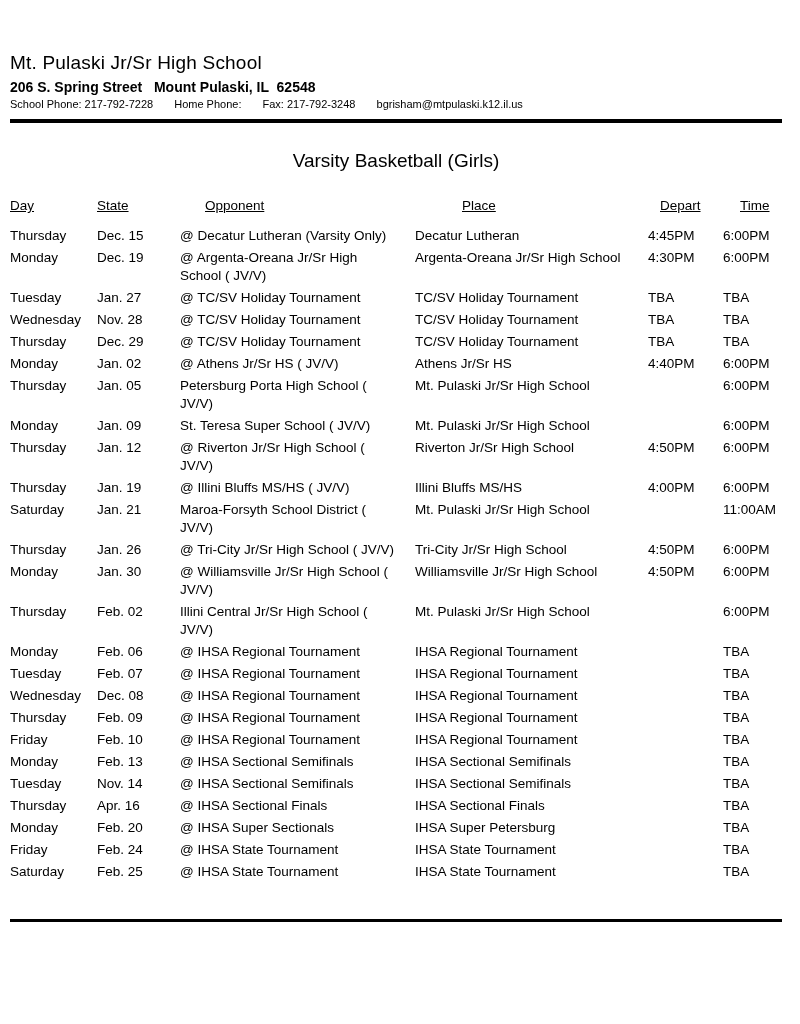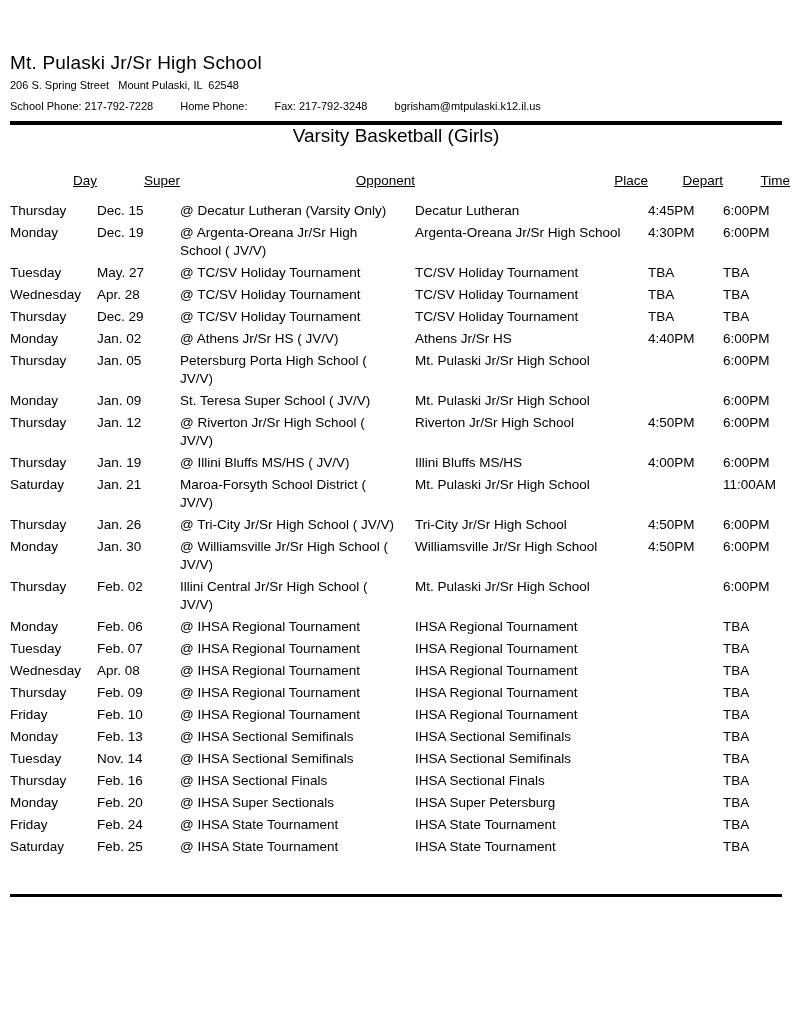--- a/index.html
+++ b/index.html
@@ -18,63 +18,64 @@
     overflow: hidden;
   }
   
   .school-name {
     font-size: 19px;
     font-weight: 400;
     margin: 0 0 5px 0;
     letter-spacing: 0.2px;
   }
   .address-line {
-    font-size: 11px;
+    font-size: 14px;
     white-space: pre;
-    margin-bottom: 9px;
+    margin-bottom: 3px;
+    font-weight: bold;
   }
   .contact-line {
     font-size: 11px;
     margin-bottom: 9px;
   }
-  .contact-line span { margin-right: 24px; white-space: pre; }
+  .contact-line span { margin-right: 18px; white-space: pre; }
   .rule {
     height: 4px;
     background: #000000;
     border: none;
     margin: 0;
   }
   .rule.bottom {
     height: 3px;
     margin-top: 34px;
   }
   
   .doc-title {
     text-align: center;
     font-size: 19px;
     line-height: 22px;
-    margin-top: 0;
+    margin-top: 27px;
     margin-bottom: 26px;
   }
   
   table.schedule {
     width: 780px;
     border-collapse: collapse;
     table-layout: fixed;
     font-size: 13.5px;
   }
   col.c-day     { width: 87px; }
   col.c-date    { width: 83px; }
   col.c-opp     { width: 235px; }
   col.c-place   { width: 233px; }
   col.c-depart  { width: 75px; }
   col.c-time    { width: 67px; }
   thead th {
     font-weight: 400;
-    text-align: right;
+    text-align: left;
     padding: 0 0 14px 0;
     vertical-align: top;
   }
   thead th .u { text-decoration: underline; }
   thead th.h-opp    { padding-left: 25px; margin-top: 48px; }
   thead th.h-place  { padding-left: 47px; }
   thead th.h-depart { padding-left: 12px; }
   thead th.h-time   { padding-left: 17px; }
   tbody td {
     vertical-align: top;
@@ -110,21 +111,21 @@
       <col class="c-day">
         <col class="c-date">
         <col class="c-opp">
       <col class="c-place">
         <col class="c-depart">
         <col class="c-time">
     </colgroup>
     <thead>
       <tr>
         <th class="h-day"><span class="u">Day</span></th>
-        <th class="h-date"><span class="u">Super</span></th>
+        <th class="h-date"><span class="u">State</span></th>
         <th class="h-opp"><span class="u">Opponent</span></th>
         <th class="h-place"><span class="u">Place</span></th>
         <th class="h-depart"><span class="u">Depart</span></th>
         <th class="h-time"><span class="u">Time</span></th>
       </tr>
     </thead>
     <tbody id="schedule-body">
         <tr>
           <td class="col-day">Thursday</td>
           <td class="col-date">Dec. 15</td>
@@ -136,29 +137,29 @@
         <tr>
           <td class="col-day">Monday</td>
           <td class="col-date">Dec. 19</td>
           <td class="col-opponent">@ Argenta-Oreana Jr/Sr High School ( JV/V)</td>
           <td class="col-place">Argenta-Oreana Jr/Sr High School</td>
           <td class="col-depart">4:30PM</td>
           <td class="col-time">6:00PM</td>
         </tr>
         <tr>
           <td class="col-day">Tuesday</td>
-          <td class="col-date">May. 27</td>
+          <td class="col-date">Jan. 27</td>
           <td class="col-opponent">@ TC/SV Holiday Tournament</td>
           <td class="col-place">TC/SV Holiday Tournament</td>
           <td class="col-depart">TBA</td>
           <td class="col-time">TBA</td>
         </tr>
         <tr>
           <td class="col-day">Wednesday</td>
-          <td class="col-date">Apr. 28</td>
+          <td class="col-date">Nov. 28</td>
           <td class="col-opponent">@ TC/SV Holiday Tournament</td>
           <td class="col-place">TC/SV Holiday Tournament</td>
           <td class="col-depart">TBA</td>
           <td class="col-time">TBA</td>
         </tr>
         <tr>
           <td class="col-day">Thursday</td>
           <td class="col-date">Dec. 29</td>
           <td class="col-opponent">@ TC/SV Holiday Tournament</td>
           <td class="col-place">TC/SV Holiday Tournament</td>
@@ -248,21 +249,21 @@
         <tr>
           <td class="col-day">Tuesday</td>
           <td class="col-date">Feb. 07</td>
           <td class="col-opponent">@ IHSA Regional Tournament</td>
           <td class="col-place">IHSA Regional Tournament</td>
           <td class="col-depart"></td>
           <td class="col-time">TBA</td>
         </tr>
         <tr>
           <td class="col-day">Wednesday</td>
-          <td class="col-date">Apr. 08</td>
+          <td class="col-date">Dec. 08</td>
           <td class="col-opponent">@ IHSA Regional Tournament</td>
           <td class="col-place">IHSA Regional Tournament</td>
           <td class="col-depart"></td>
           <td class="col-time">TBA</td>
         </tr>
         <tr>
           <td class="col-day">Thursday</td>
           <td class="col-date">Feb. 09</td>
           <td class="col-opponent">@ IHSA Regional Tournament</td>
           <td class="col-place">IHSA Regional Tournament</td>
@@ -288,21 +289,21 @@
         <tr>
           <td class="col-day">Tuesday</td>
           <td class="col-date">Nov. 14</td>
           <td class="col-opponent">@ IHSA Sectional Semifinals</td>
           <td class="col-place">IHSA Sectional Semifinals</td>
           <td class="col-depart"></td>
           <td class="col-time">TBA</td>
         </tr>
         <tr>
           <td class="col-day">Thursday</td>
-          <td class="col-date">Feb. 16</td>
+          <td class="col-date">Apr. 16</td>
           <td class="col-opponent">@ IHSA Sectional Finals</td>
           <td class="col-place">IHSA Sectional Finals</td>
           <td class="col-depart"></td>
           <td class="col-time">TBA</td>
         </tr>
         <tr>
           <td class="col-day">Monday</td>
           <td class="col-date">Feb. 20</td>
           <td class="col-opponent">@ IHSA Super Sectionals</td>
           <td class="col-place">IHSA Super Petersburg</td>

